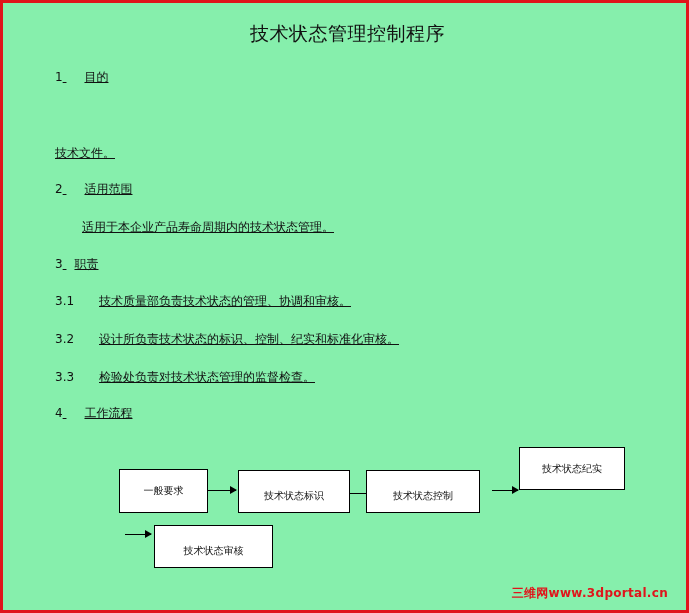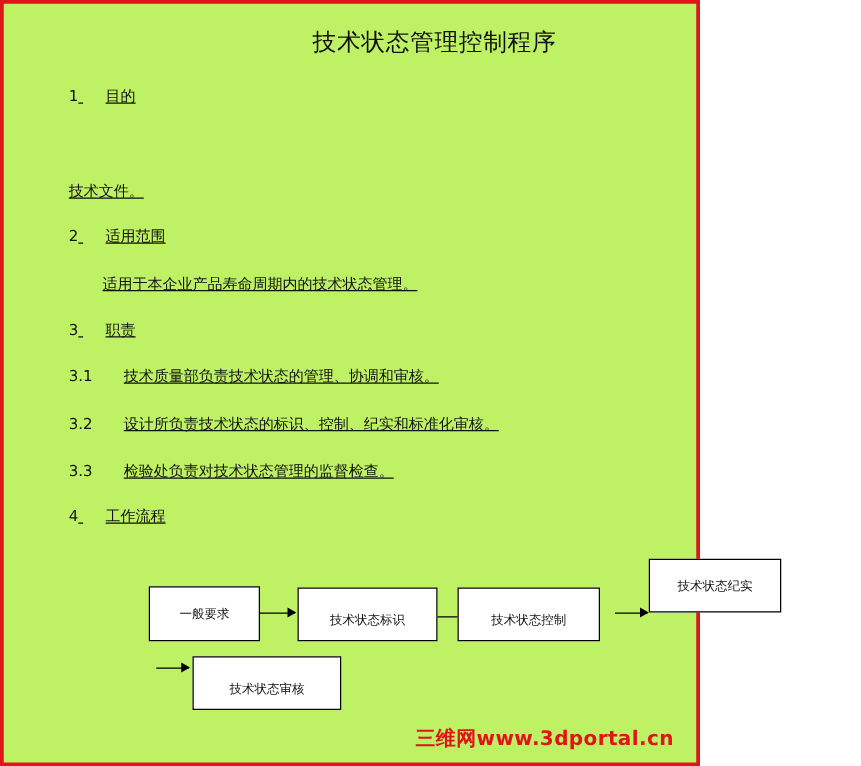--- a/index.html
+++ b/index.html
@@ -1,29 +1,29 @@
 <!DOCTYPE html>
 <html><head>
 <meta charset="utf-8">
 <style>
   html, body { margin: 0; padding: 0; background: #ffffff; }
   body { width: 689px; height: 613px; position: relative; overflow: hidden;
          font-family: "DejaVu Sans", "Liberation Sans", sans-serif; color: #111; }
-  .frame { position: absolute; left: 0; top: 0; width: 560px; height: 613px;
-           box-sizing: border-box; border: 3px solid #e0141b; border-bottom-width: 3px; border-right-width: 3px; background: #bef264; }
+  .frame { position: absolute; left: 0; top: 0; width: 689px; height: 613px;
+           box-sizing: border-box; border: 3px solid #e0141b; border-bottom-width: 3px; border-right-width: 3px; background: #86efac; }
   .title { position: absolute; top: 18px; left: 0; width: 689px; text-align: center;
            font-size: 19px; letter-spacing: 0.5px; }
   .line { position: absolute; font-size: 12px; white-space: nowrap; text-decoration: underline; }
   .num { display: inline-block; }
   .flow-box { position: absolute; border: 1px solid #000; background: #fff; box-sizing: border-box;
               display: flex; align-items: center; justify-content: center; font-size: 10px; }
   .arrow { position: absolute; height: 1px; background: #000; }
   .arrow::after { content: ""; position: absolute; right: -1px; top: -4px;
                   border-left: 7px solid #000; border-top: 4px solid transparent; border-bottom: 4px solid transparent; }
-  .watermark { position: absolute; right: 18px; bottom: 8px; font-size: 16px; font-weight: bold;
+  .watermark { position: absolute; right: 18px; bottom: 8px; font-size: 12px; font-weight: bold;
                color: #e0141b; letter-spacing: 0.3px; font-family: "DejaVu Sans", sans-serif; margin-top: 16px; }
 </style>
 </head>
 <body>
 
 <div class="frame">
 
   <div class="title">技术状态管理控制程序</div>
 
   <div class="line" style="left:52px; top:66px;">
@@ -33,21 +33,21 @@
   <div class="line" style="left:52px; top:142px;">技术文件。</div>
 
   <div class="line" style="left:52px; top:178px;">
     <span class="num">2</span>
     <span style="margin-left:18px;">适用范围</span>
   </div>
   <div class="line" style="left:79px; top:216px;">适用于本企业产品寿命周期内的技术状态管理。</div>
 
   <div class="line" style="left:52px; top:253px;">
     <span class="num">3</span>
-    <span style="margin-left:18px;">职责</span>
+    <span style="margin-left:8px;">职责</span>
   </div>
   <div class="line" style="left:52px; top:290px;">
     <span class="num" style="width:44px;">3.1</span><span>技术质量部负责技术状态的管理、协调和审核。</span>
   </div>
   <div class="line" style="left:52px; top:328px;">
     <span class="num" style="width:44px;">3.2</span><span>设计所负责技术状态的标识、控制、纪实和标准化审核。</span>
   </div>
   <div class="line" style="left:52px; top:366px;">
     <span class="num" style="width:44px;">3.3</span><span>检验处负责对技术状态管理的监督检查。</span>
   </div>

